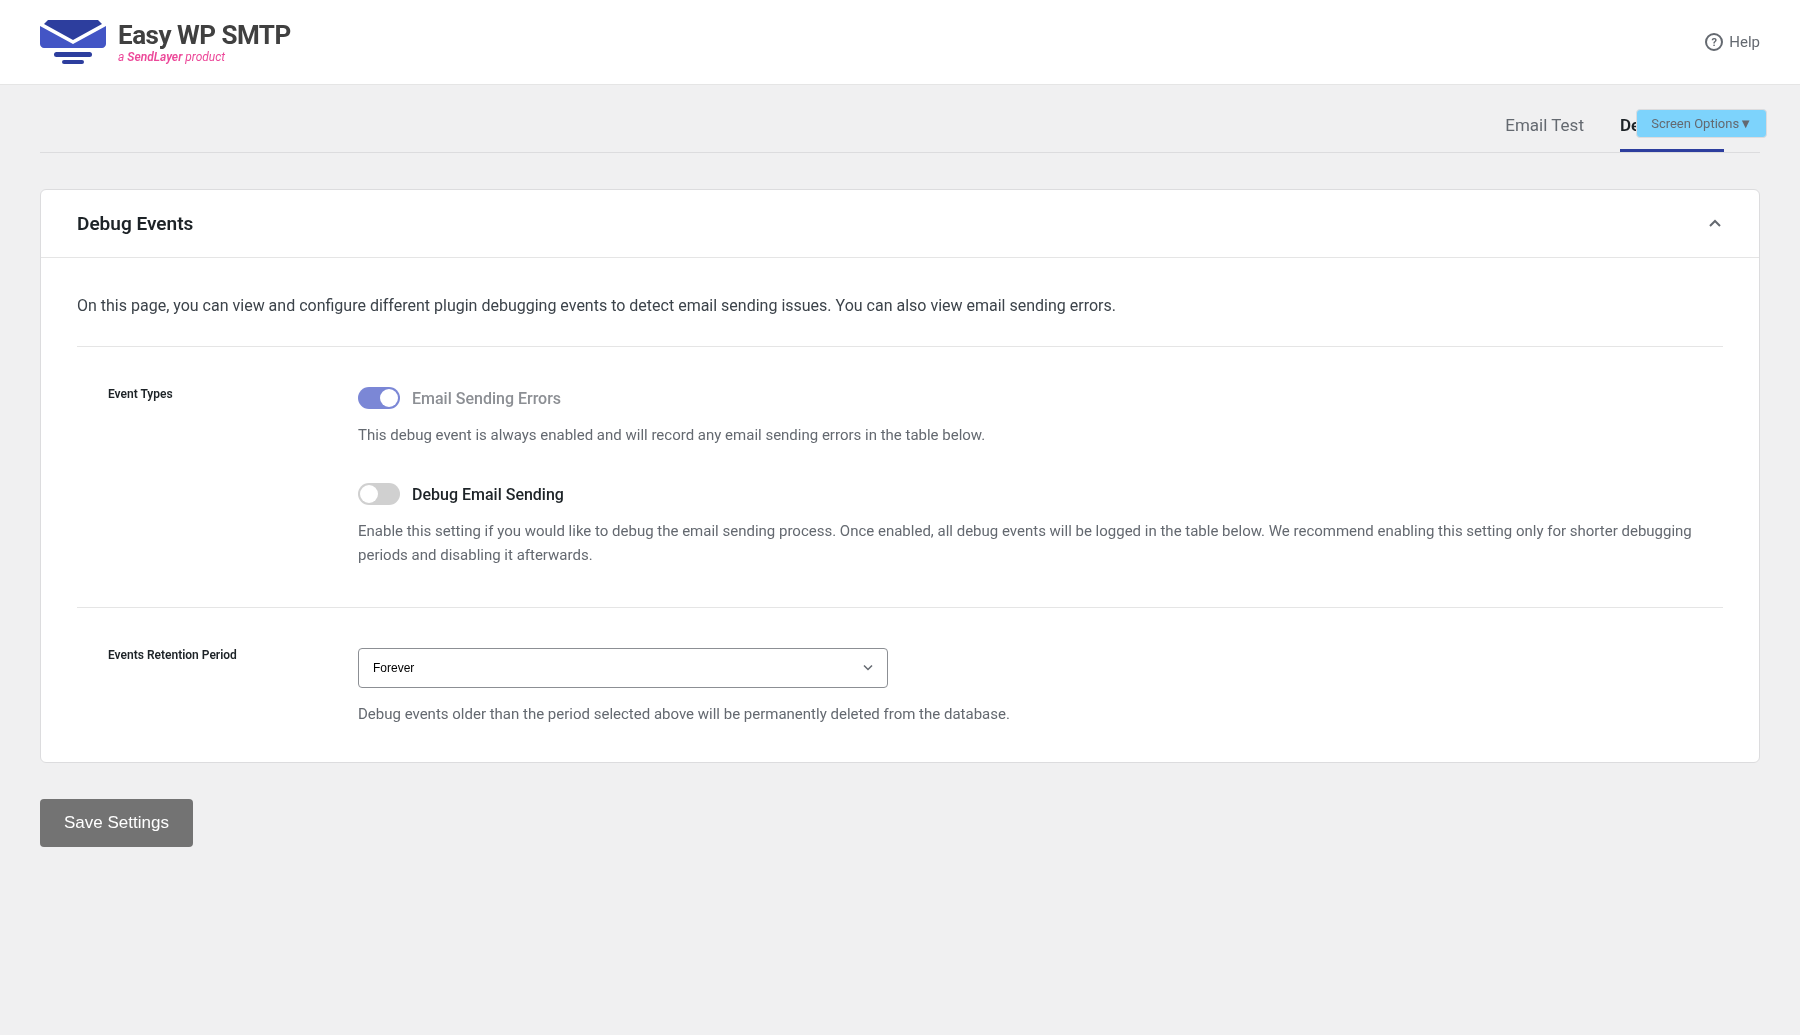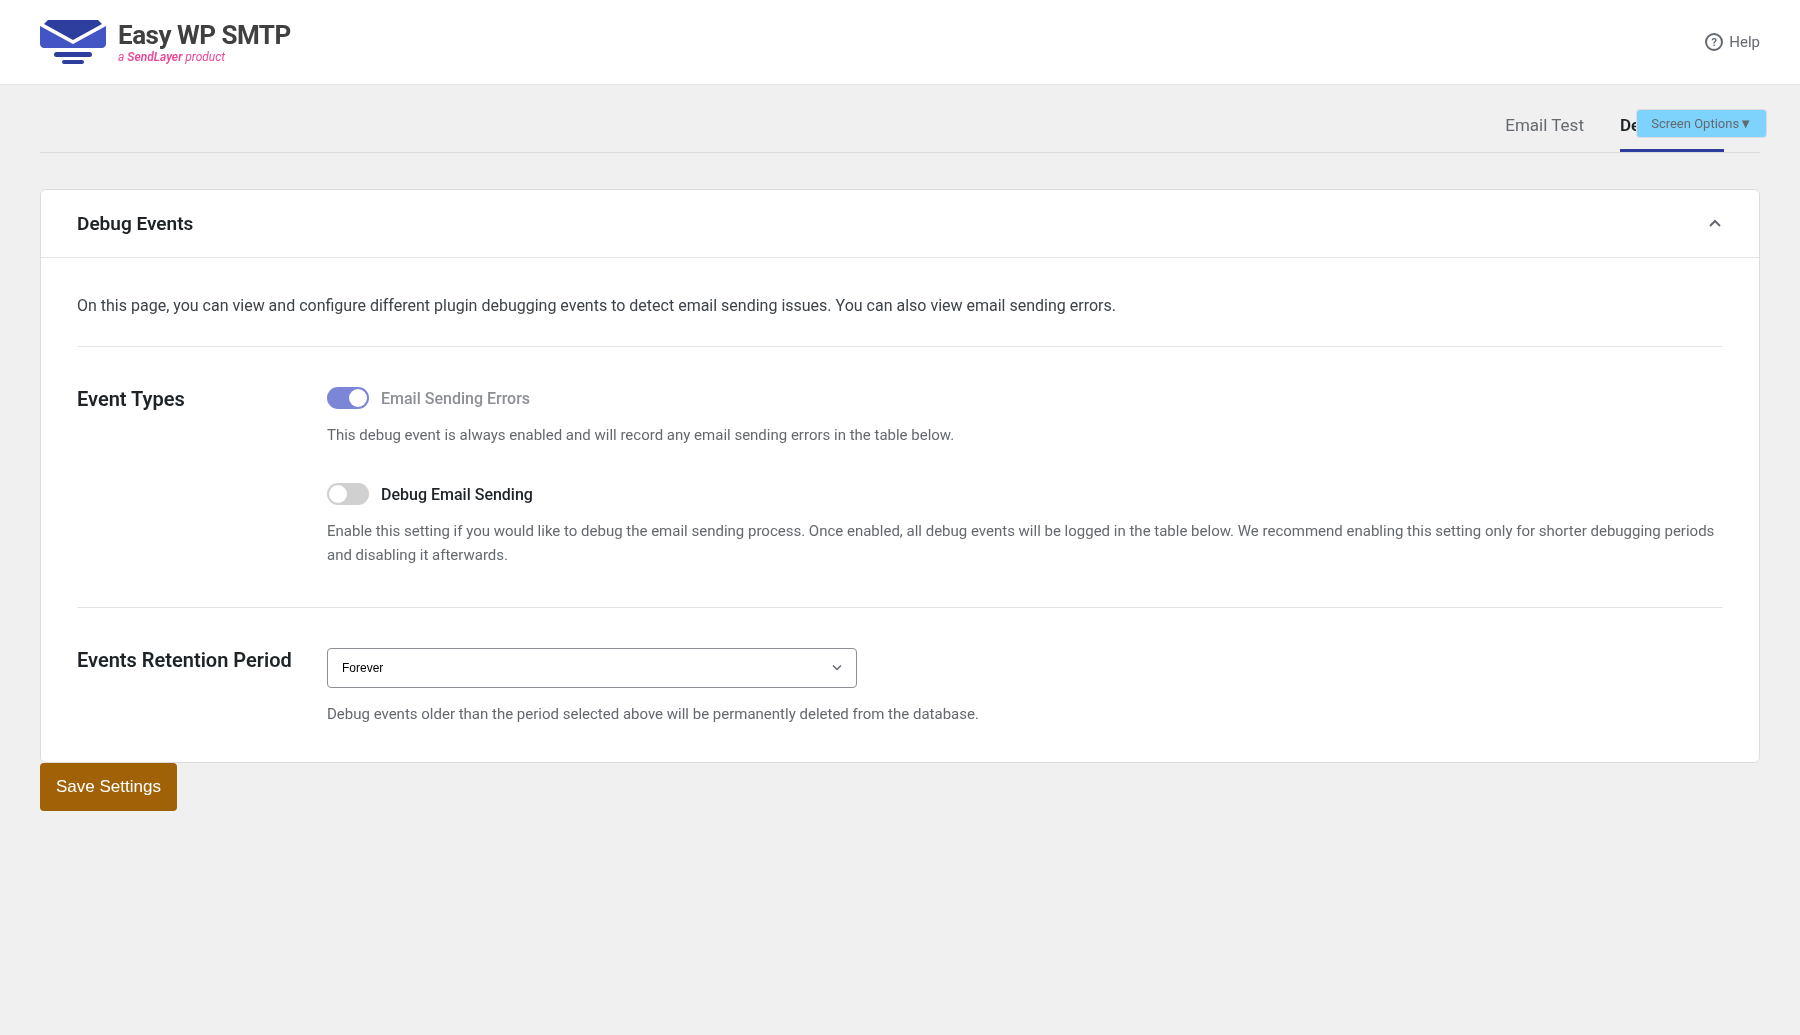--- a/index.html
+++ b/index.html
@@ -172,24 +172,25 @@
       border-bottom: 1px solid #e5e5e5;
     }
     
     .setting-row:last-child {
       border-bottom: none;
       padding-bottom: 0;
     }
     
     .setting-label {
       width: 250px;
-      font-size: 20px;
+      font-size: 12px;
       font-weight: 600;
       color: #1d2327;
       flex-shrink: 0;
+      margin-left: 31px;
     }
     
     .setting-content {
       flex: 1;
     }
     
     .toggle-row {
       display: flex;
       align-items: center;
       gap: 12px;
@@ -269,28 +270,29 @@
     .select-arrow {
       position: absolute;
       right: 14px;
       top: 50%;
       transform: translateY(-50%);
       pointer-events: none;
       color: #646970;
     }
     
     .save-button {
-      background: #a16207;
+      background: #737373;
       color: #fff;
       border: none;
-      padding: 14px 16px;
+      padding: 14px 24px;
       font-size: 17px;
       font-weight: 500;
       border-radius: 4px;
       cursor: pointer;
+      margin-top: 36px;
     }
   </style>
 </head>
 <body>
 
 <div class="header">
   <div class="logo">
     <div class="logo-icon">
       <svg width="66" height="44" viewBox="0 0 66 44">
         <path d="M 4 4 L 33 20 L 62 4 L 58 0 L 8 0 Z" fill="#2d3e9e"></path>

